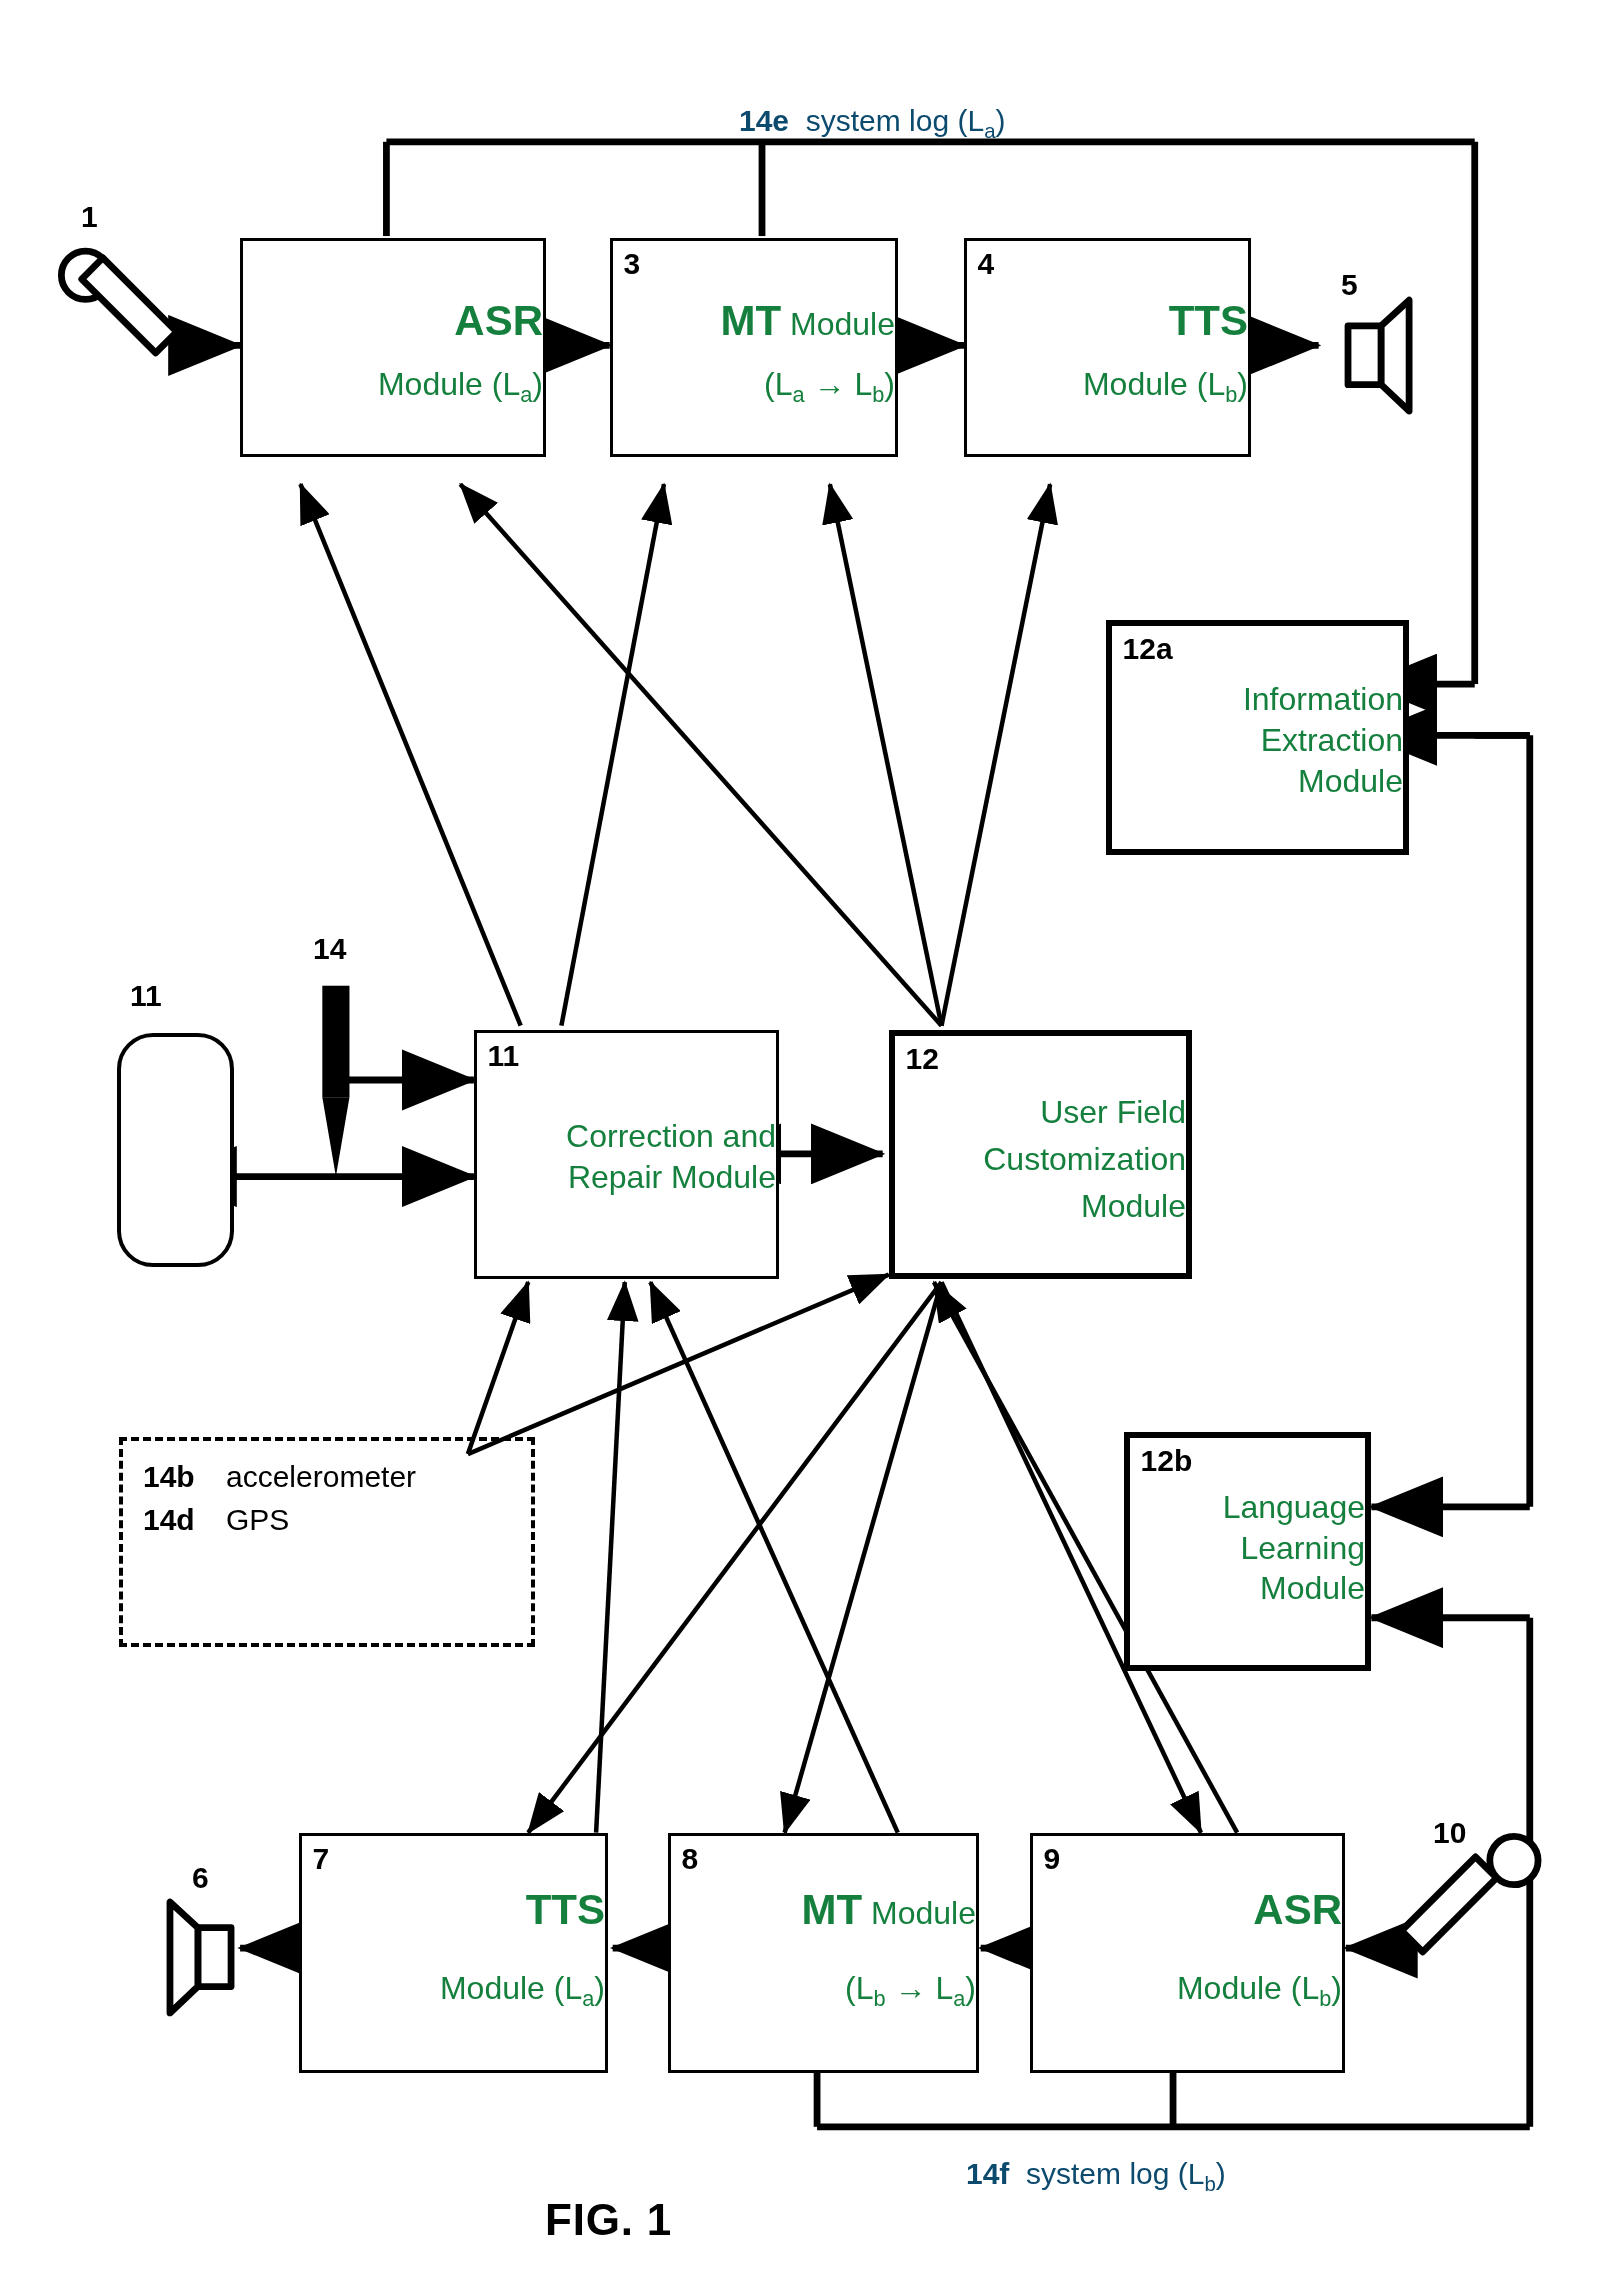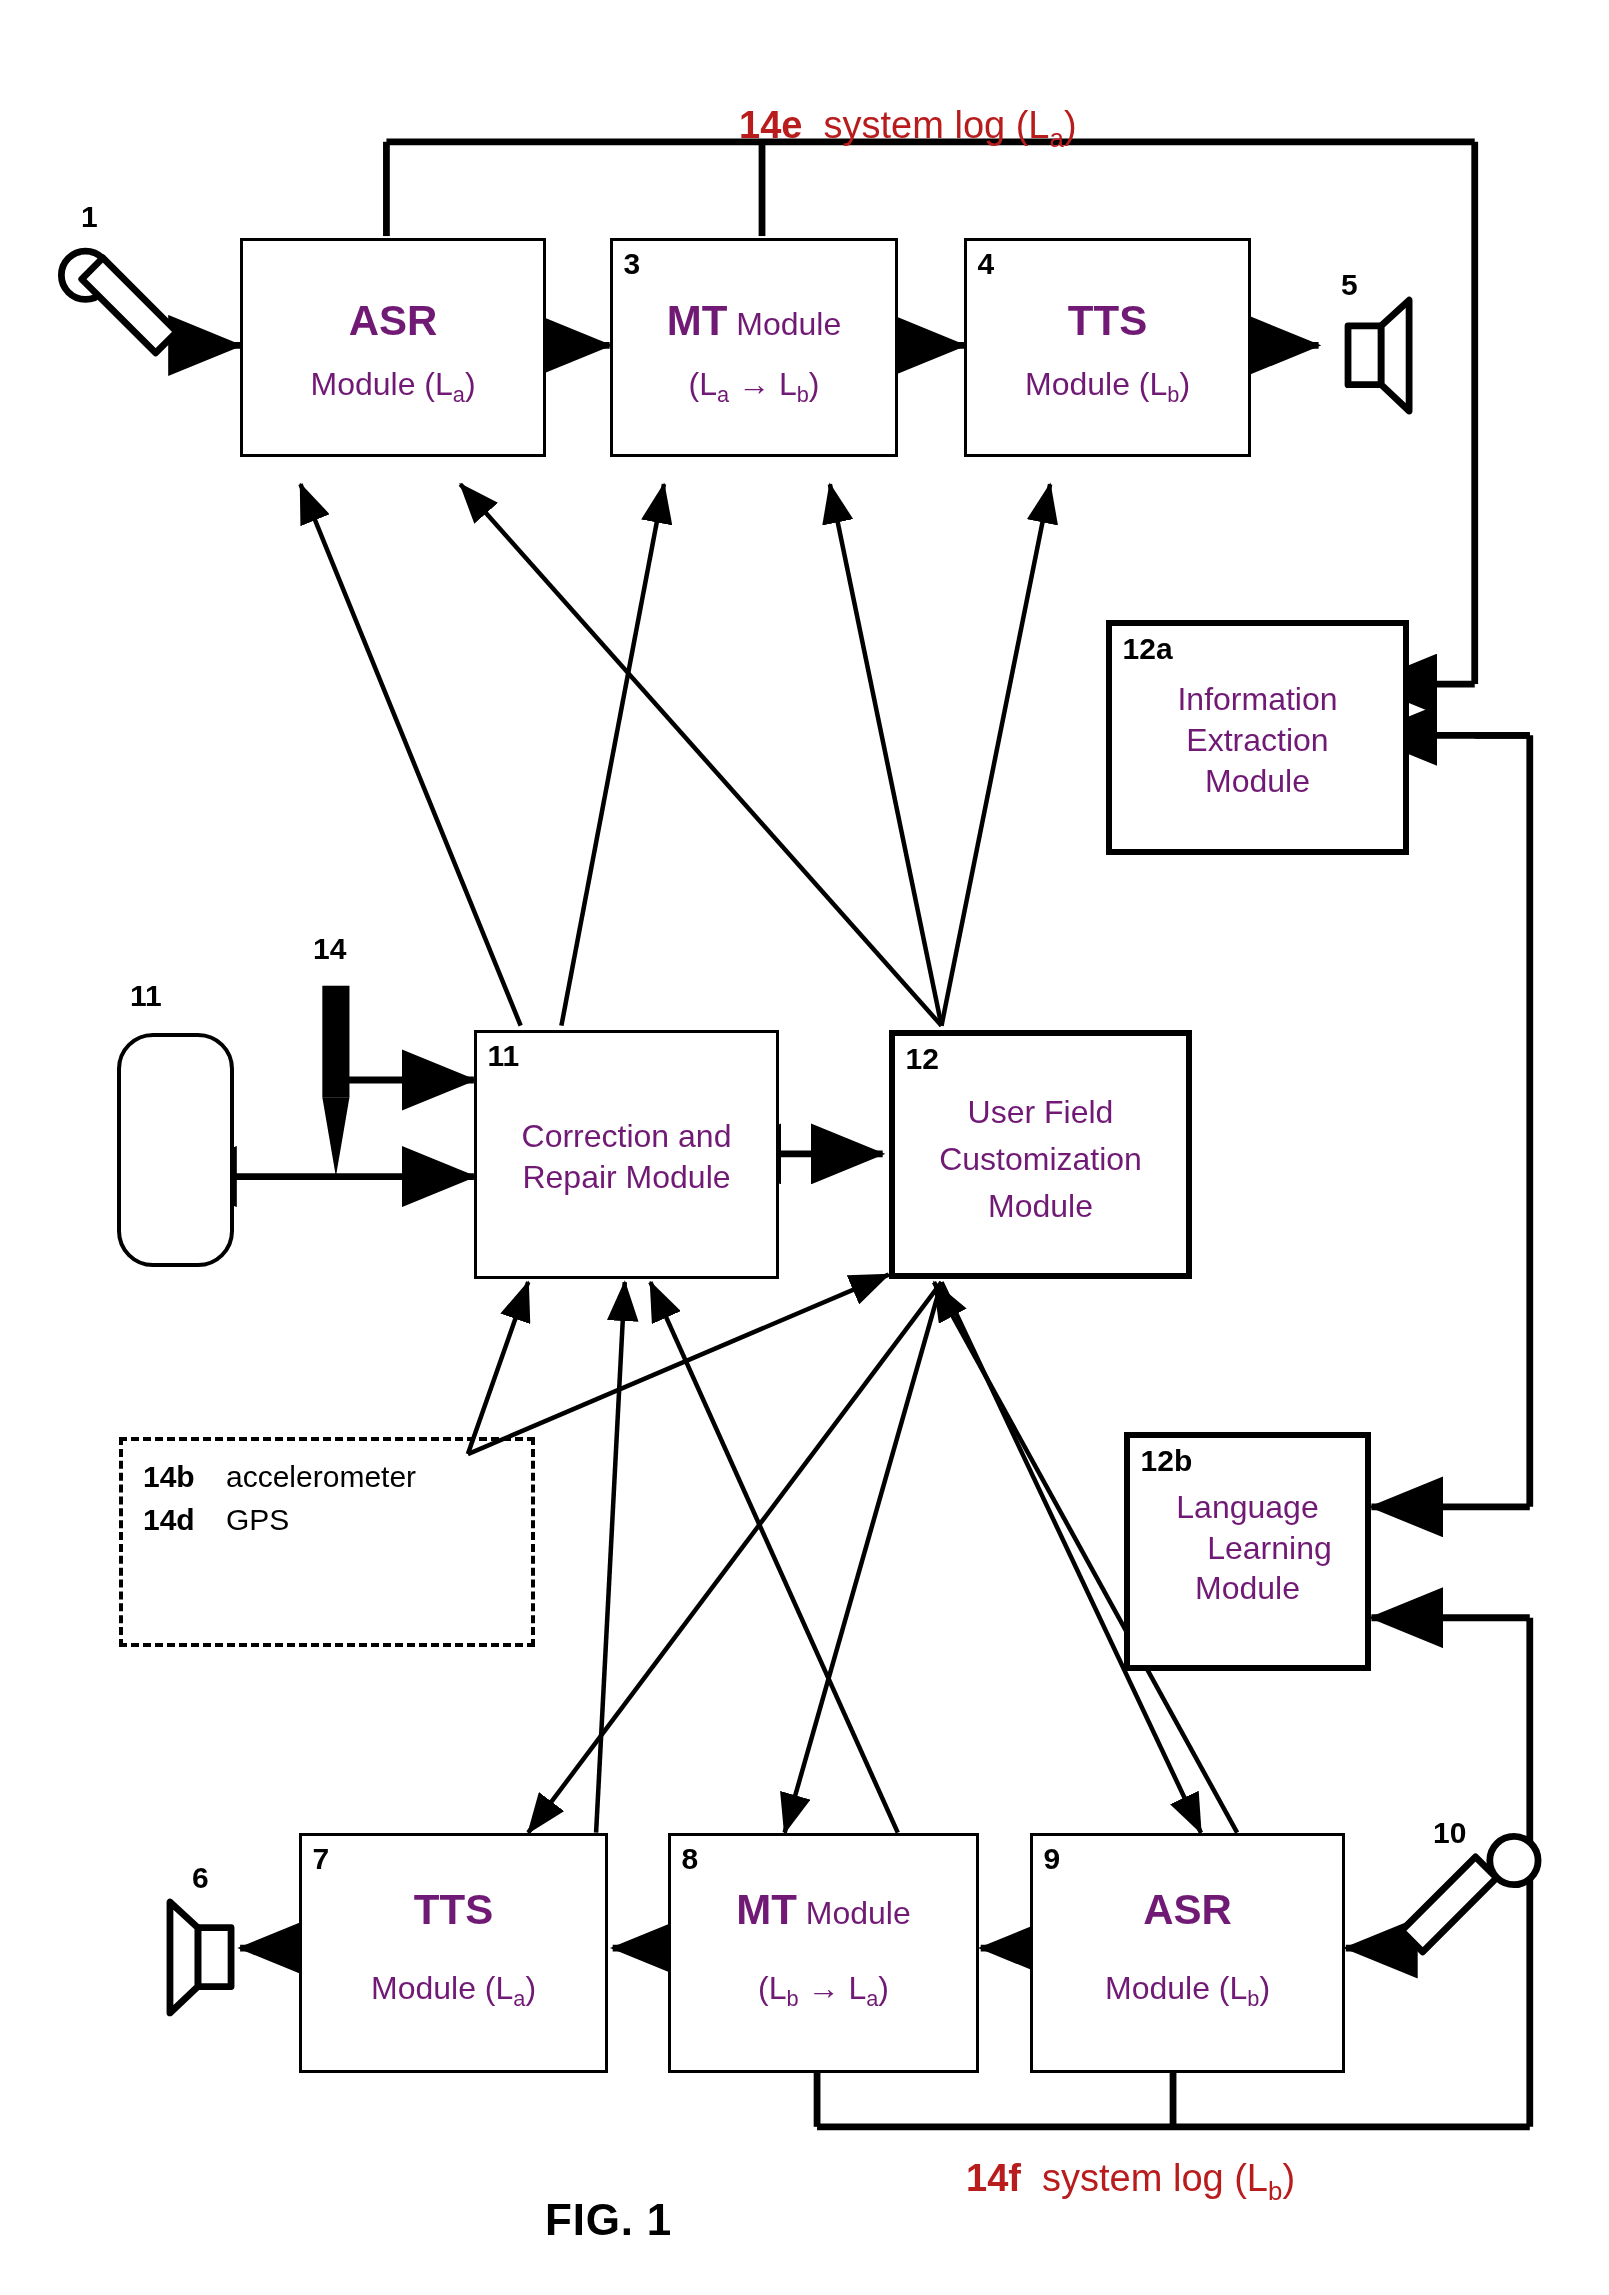--- a/index.html
+++ b/index.html
@@ -6,23 +6,23 @@
   html,body{margin:0;padding:0;background:#ffffff;}
   body{width:1610px;height:2295px;font-family:"Liberation Sans",sans-serif;}
   #fig{position:relative;width:1610px;height:2295px;background:#fff;}
   svg#wires{position:absolute;left:0;top:0;width:1610px;height:2295px;}
   .box{position:absolute;background:#fff;border:3.8px solid #000;box-sizing:border-box;}
   .box.thick{border-width:6.8px;}
   .box.dashed{border:4.5px dashed #000;background:transparent;}
   .rounded{position:absolute;background:#fff;border:4.5px solid #000;border-radius:36px;box-sizing:border-box;}
   .refnum{position:absolute;font-weight:bold;font-size:30px;color:#000;line-height:1;}
   .boxnum{position:absolute;left:10.6px;top:7.5px;font-weight:bold;font-size:30px;line-height:1;}
-  .boxtxt{position:absolute;left:0;right:0;text-align:center;font-size:32px;color:#701a75;line-height:1.22;}
+  .boxtxt{position:absolute;left:0;right:0;text-align:right;font-size:32px;color:#15803d;line-height:1.22;}
   .big{font-weight:bold;font-size:42px;}
-  .lbl{position:absolute;font-size:38px;color:#b91c1c;white-space:nowrap;}
+  .lbl{position:absolute;font-size:30px;color:#0c4a6e;white-space:nowrap;}
   .lbl b{font-weight:bold;}
   .sensor-list{position:absolute;font-size:30px;line-height:1.42;}
   .sensor-row{display:flex;}
   .sensor-row .code{font-weight:bold;width:83px;}
   .figcap{position:absolute;font-weight:bold;font-size:44px;letter-spacing:0.8px;}
   sub{font-size:0.68em;}
 </style>
 </head>
 <body>
 

